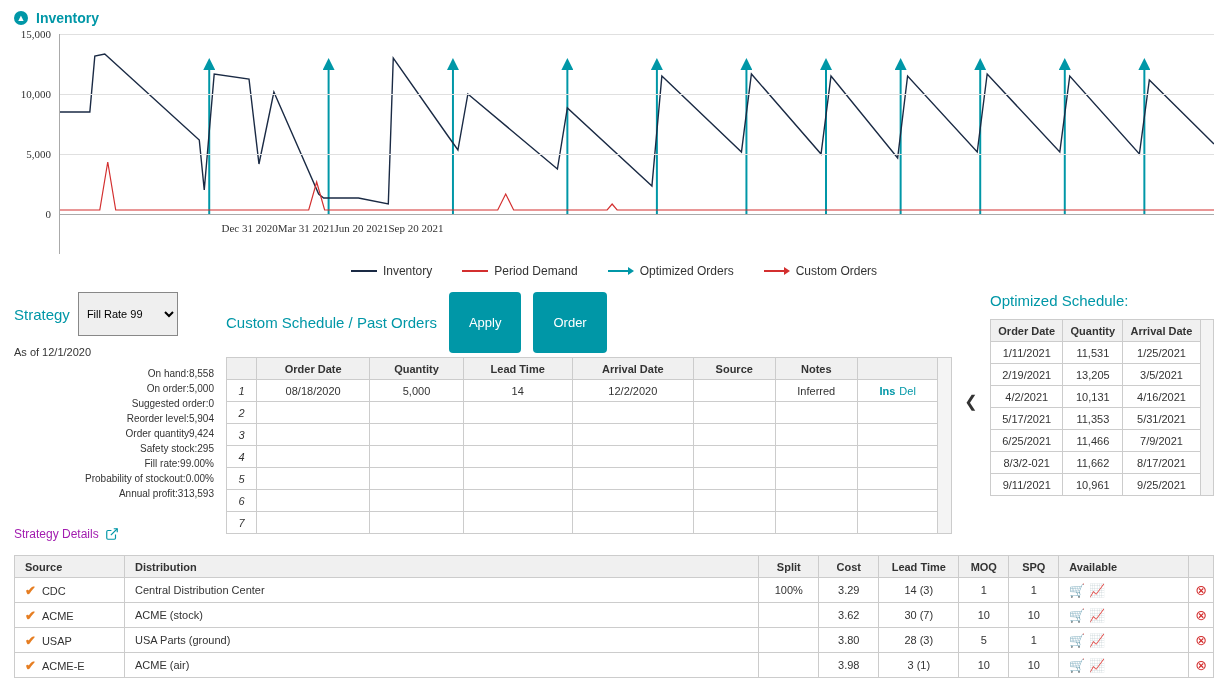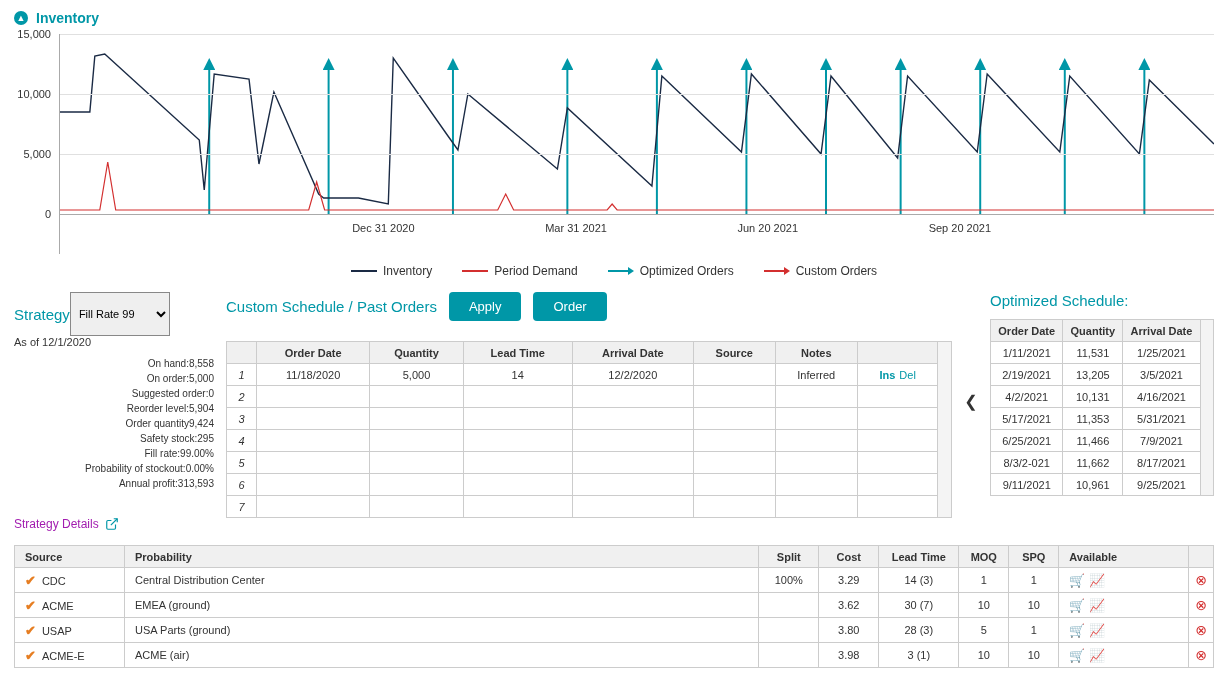--- a/index.html
+++ b/index.html
@@ -1,39 +1,39 @@
 <!DOCTYPE html>
 <html><head>
 <meta charset="utf-8">
 <style>
 * { box-sizing: border-box; margin: 0; padding: 0; }
 body { font-family: Arial, sans-serif; font-size: 12px; color: #333; background: #fff; padding: 10px 14px; }
 .section-header { color: #0097a7; font-weight: bold; font-size: 14px; display: flex; align-items: center; gap: 8px; margin-bottom: 8px; }
 .collapse-icon { width: 14px; height: 14px; border-radius: 50%; background: #0097a7; display: inline-flex; align-items: center; justify-content: center; color: #fff; font-size: 9px; }
-.chart-area { position: relative; height: 220px; border-left: 1px solid #aaa; margin-left: 45px; margin-bottom: 10px; }
+.chart-area { position: relative; height: 220px; border-left: 1px solid #aaa; margin-left: 45px; margin-bottom: 10px; font-family: Liberation Serif, serif; }
 .y-axis { position: absolute; left: -45px; top: 0; height: 180px; width: 40px; }
 .y-tick { position: absolute; right: 4px; font-size: 11px; color: #333; transform: translateY(-50%); }
 .gridline { position: absolute; left: 0; right: 0; border-top: 1px solid #e0e0e0; }
 .x-axis-line { position: absolute; left: 0; right: 0; top: 180px; border-top: 1px solid #aaa; }
-.x-labels { position: absolute; top: 188px; left: 0; right: 0; display: flex; justify-content: space-between; font-size: 11px; }
+.x-labels { position: absolute; top: 188px; left: 0; right: 0; display: flex; justify-content: flex-start; font-size: 11px; }
 .legend { display: flex; justify-content: center; gap: 30px; font-size: 12px; margin-bottom: 14px; }
 .legend-item { display: inline-flex; align-items: center; gap: 6px; }
 .legend-line { width: 26px; height: 2px; display: inline-block; }
 .legend-arrow { width: 26px; height: 10px; display: inline-flex; align-items: center; }
 .mid-row { display: flex; gap: 12px; align-items: flex-start; }
 .strategy-col { width: 200px; }
-.strat-header { color: #0097a7; font-size: 15px; display: flex; align-items: center; }
+.strat-header { color: #0097a7; font-size: 15px; display: flex; align-items: center; gap: 8px; margin-bottom: 10px; }
 .strat-header select { font-size: 11px; border: 1px solid #888; padding: 14px 4px; width: 100px; }
 .asof { font-size: 11px; margin-bottom: 8px; }
 .kv { display: flex; justify-content: flex-end; font-size: 10px; line-height: 1.5; }
 .details-link { color: #a21caf; display: inline-flex; align-items: center; gap: 6px; margin-top: 26px; cursor: pointer; font-size: 12px; }
 .custom-col { flex: 1; }
-.custom-head { display: flex; align-items: center; gap: 12px; margin-bottom: 20px; }
+.custom-head { display: flex; align-items: center; gap: 12px; margin-bottom: 4px; }
 .custom-head .title { color: #0097a7; font-size: 15px; }
-.btn { background: #0097a7; color: #fff; border: none; border-radius: 4px; padding: 7px 20px; font-size: 13px; cursor: pointer; }
+.btn { background: #0097a7; color: #fff; border: none; border-radius: 4px; padding: 23px 20px; font-size: 13px; cursor: pointer; }
 table { border-collapse: collapse; width: 100%; font-size: 11px; }
 th, td { border: 1px solid #ccc; padding: 4px 6px; text-align: center; height: 22px; }
 th { background: #f0f0f0; font-weight: bold; }
 .row-num { width: 30px; font-style: italic; }
 .ins-del { color: #0097a7; font-weight: normal; }
 .ins-del span { cursor: pointer; }
 .ins-del .ins { font-weight: bold; margin-top: 8px; }
 .ins-del .del { margin-left: 4px; }
 .opt-col { width: 224px; }
 .opt-head { color: #0097a7; font-size: 15px; margin-bottom: 10px; }
@@ -202,21 +202,21 @@
           <th>Lead Time</th>
           <th>Arrival Date</th>
           <th>Source</th>
           <th>Notes</th>
           <th></th>
         </tr>
           </thead>
         <tbody id="cust-body">
             <tr>
               <td class="row-num">1</td>
-              <td>11/18/2020</td>
+              <td>08/18/2020</td>
               <td>5,000</td>
               <td>14</td>
               <td>12/2/2020</td>
               <td></td>
               <td>Inferred</td>
               <td class="ins-del"><span class="ins">Ins</span><span class="del">Del</span></td>
             </tr>
             <tr>
               <td class="row-num">2</td>
               <td></td>
@@ -336,21 +336,21 @@
       </table>
       <div style="width:14px;border:1px solid #ccc;border-left:none;background:#f4f4f4"></div>
     </div>
   </div>
 </div>
 
 <table class="sources-table">
   <thead>
       <tr>
     <th class="left" style="width:110px">Source</th>
-    <th class="left">Probability</th>
+    <th class="left">Distribution</th>
     <th style="width:60px">Split</th>
     <th style="width:60px">Cost</th>
     <th style="width:80px">Lead Time</th>
     <th style="width:50px">MOQ</th>
     <th style="width:50px">SPQ</th>
     <th class="left" style="width:130px">Available</th>
     <th style="width:24px"></th>
   </tr>
     </thead>
   <tbody id="src-body">
@@ -363,21 +363,21 @@
     <td>1</td>
     <td>1</td>
     <td class="left"><span class="avail-icons">
             <span class="cart-icon">🛒</span> 
             <span class="rise-icon">📈</span>
           </span></td>
     <td><span class="del-icon">⊗</span></td>
       </tr>
       <tr>
     <td class="left"><span class="check-icon">✔</span>ACME</td>
-    <td class="left">EMEA (ground)</td>
+    <td class="left">ACME (stock)</td>
     <td></td>
     <td>3.62</td>
     <td>30 (7)</td>
     <td>10</td>
     <td>10</td>
     <td class="left"><span class="avail-icons">
             <span class="cart-icon">🛒</span> 
             <span class="rise-icon">📈</span>
           </span></td>
     <td><span class="del-icon">⊗</span></td>

